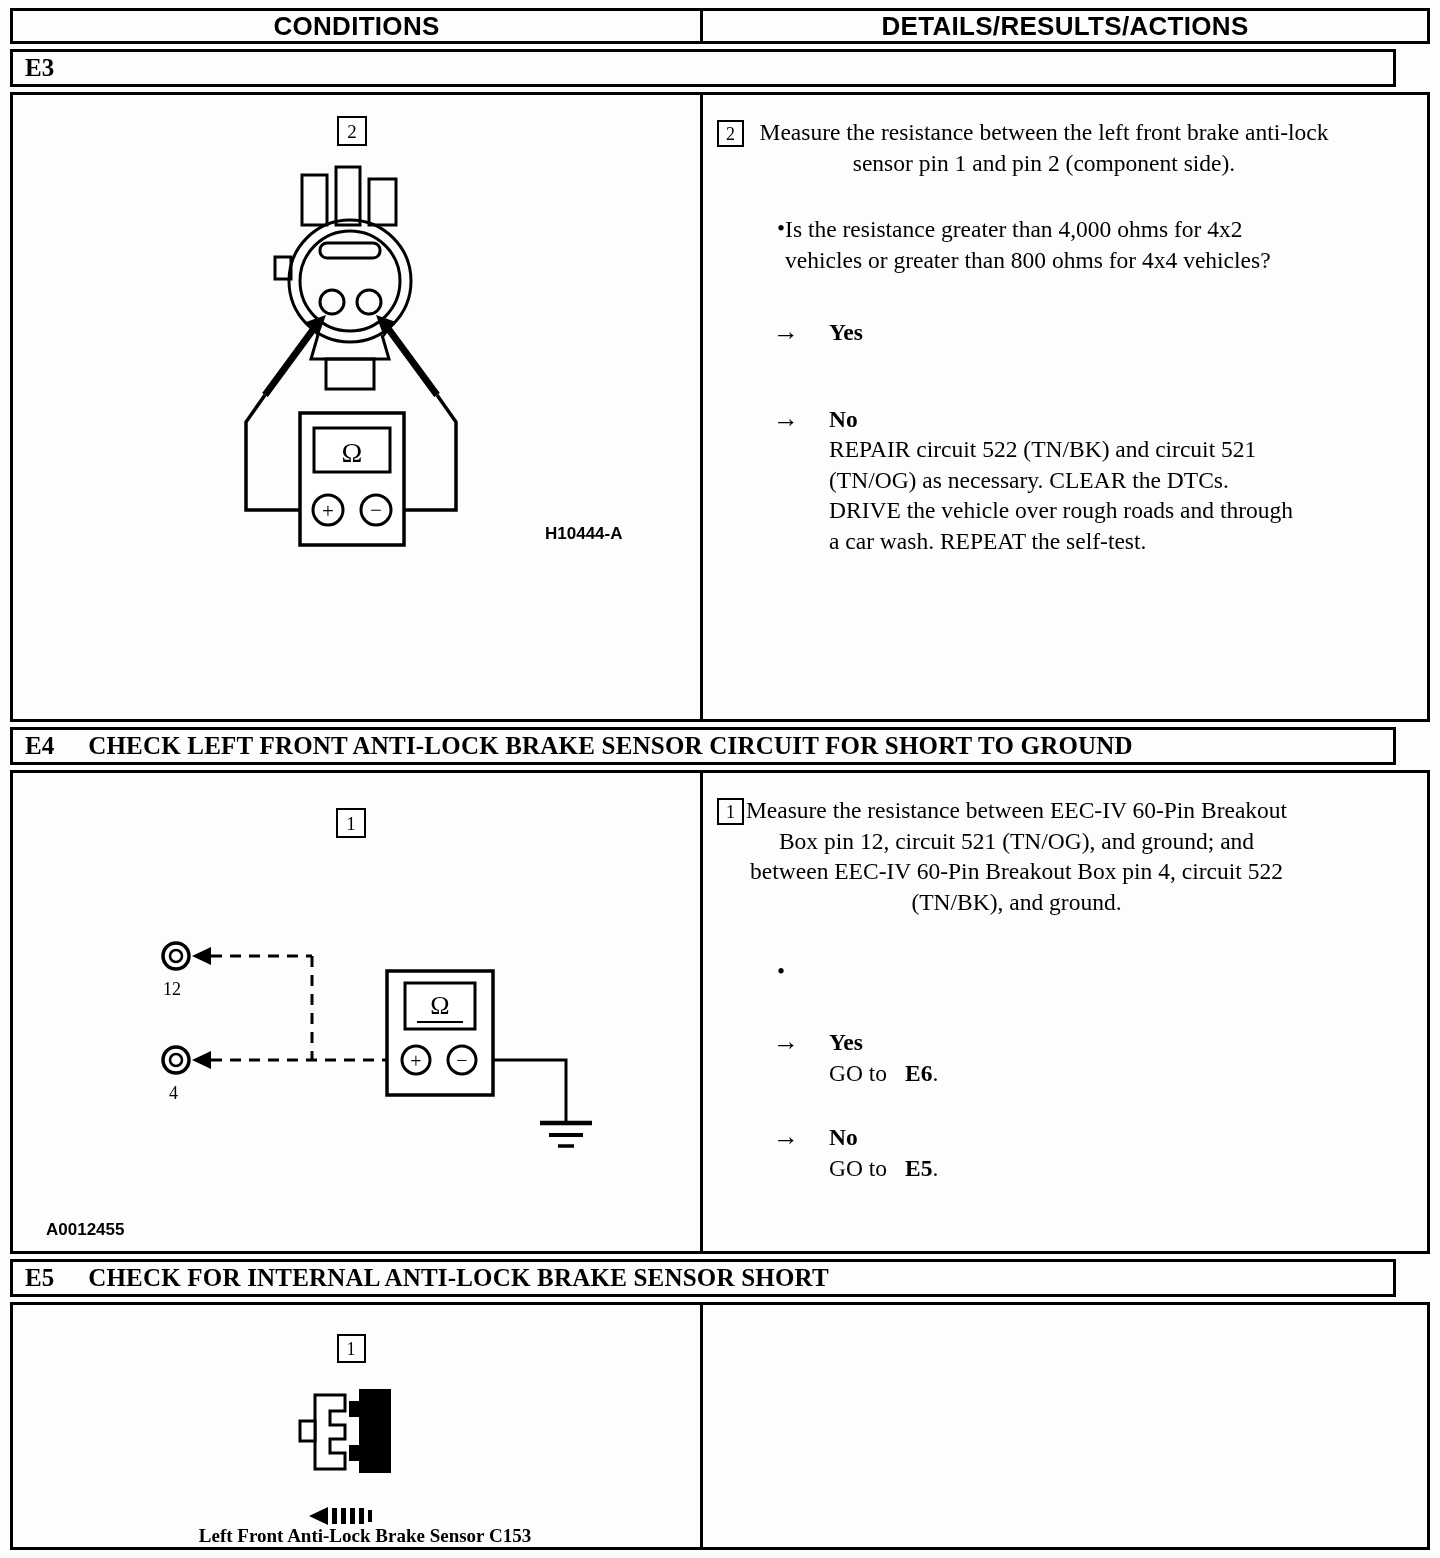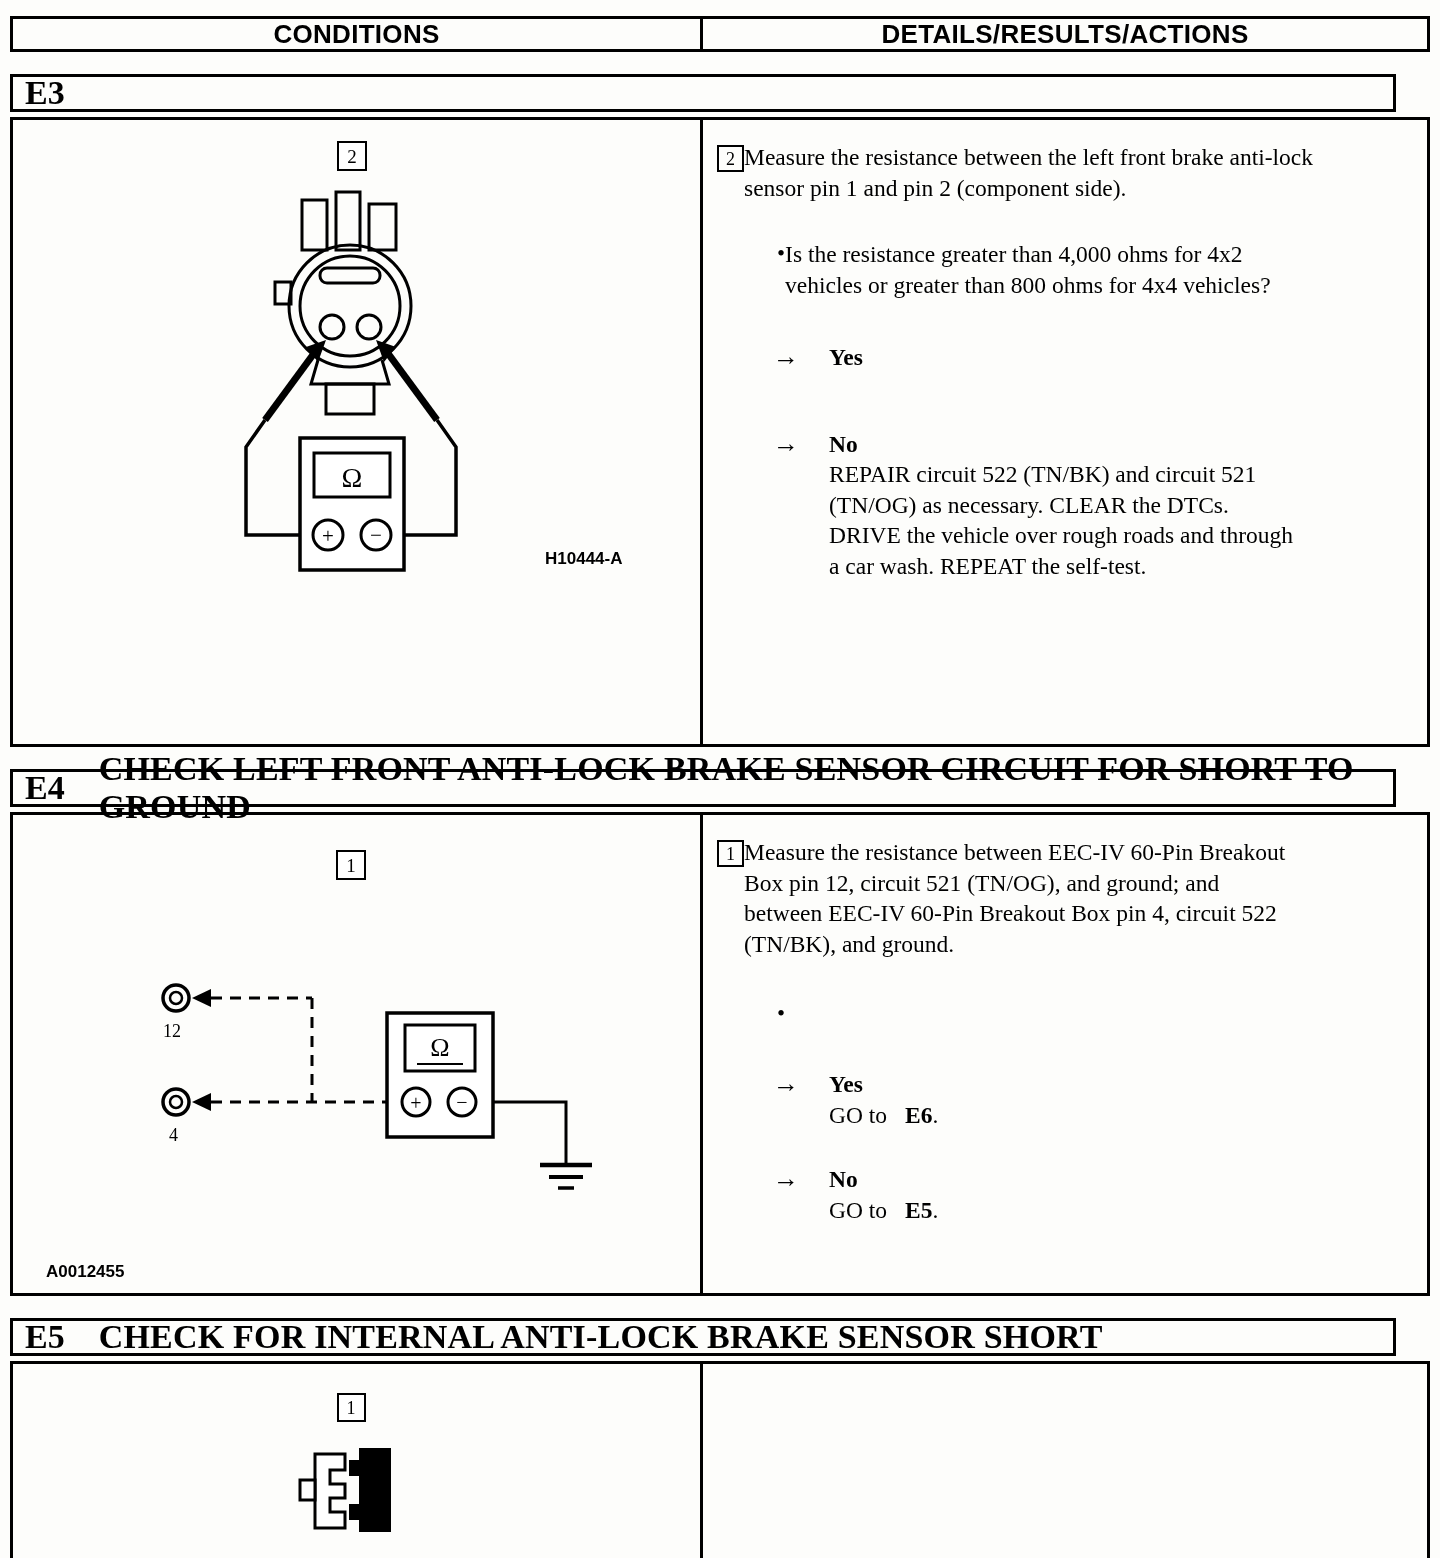--- a/index.html
+++ b/index.html
@@ -1,44 +1,44 @@
 <!DOCTYPE html>
 <html><head>
 <meta charset="utf-8">
 <style>
   html,body{margin:0;padding:0;background:#e8e6e1;}
   .page{
     width:1440px;height:1558px;background:#fdfdfb;box-sizing:border-box;
-    padding:16px 10px;font-family:"Liberation Serif",serif;color:#000;
+    padding:8px 10px;font-family:"Liberation Serif",serif;color:#000;
     position:relative;overflow:hidden;
   }
   
   .row-header{display:flex;border:3px solid #000;height:36px;box-sizing:border-box;}
   .col-left-h{width:690px;border-right:3px solid #000;box-sizing:border-box;display:flex;align-items:center;justify-content:center;}
   .col-right-h{flex:1;display:flex;align-items:flex-start;justify-content:center;}
   .hdr-label{font-family:"Liberation Sans",sans-serif;font-weight:700;font-size:26px;letter-spacing:.3px;}
 
-  .sec-bar{margin-top:22px;margin-right:34px;border:3px solid #000;height:38px;box-sizing:border-box;
-    display:flex;align-items:center;font-weight:700;font-size:34px;}
+  .sec-bar{margin-top:5px;margin-right:34px;border:3px solid #000;height:38px;box-sizing:border-box;
+    display:flex;align-items:center;font-weight:700;font-size:25px;}
   .sec-id{padding-left:12px;}
   .sec-title{margin-left:34px;letter-spacing:.2px;}
 
   .body-row{margin-top:5px;border:3px solid #000;display:flex;box-sizing:border-box;}
   .fig-cell{width:690px;border-right:3px solid #000;box-sizing:border-box;position:relative;}
   .txt-cell{flex:1;box-sizing:border-box;padding:18px 14px 0 12px;font-size:23.5px;line-height:1.3;}
   .txt-cell p{margin:0;}
   .e3-body{height:630px;}
   .e4-body{height:484px;}
   .e5-body{height:248px;}
 
   
   .step-row{display:flex;margin:4px 0 0 2px;}
   .num-box{flex:none;width:27px;height:27px;border:2px solid #000;box-sizing:border-box;
     font-size:18px;line-height:24px;text-align:center;margin-top:3px;}
-  .step-text{margin-left:30px;}
+  .step-text{margin-left:30px;text-align:center;}
   .e3-cell .step-text{max-width:600px;}
   .e4-cell .step-text{max-width:545px;}
 
   .bullet-row{display:flex;margin:36px 0 0 62px;}
   .bullet-glyph{flex:none;font-size:23px;}
   .bullet-text{margin-left:26px;max-width:505px;}
 
   .branch-row{display:flex;margin:42px 0 0 58px;}
   .branch-row.far{margin-top:56px;}
   .branch-arrow{flex:none;font-size:26px;line-height:1.15;width:32px;}

